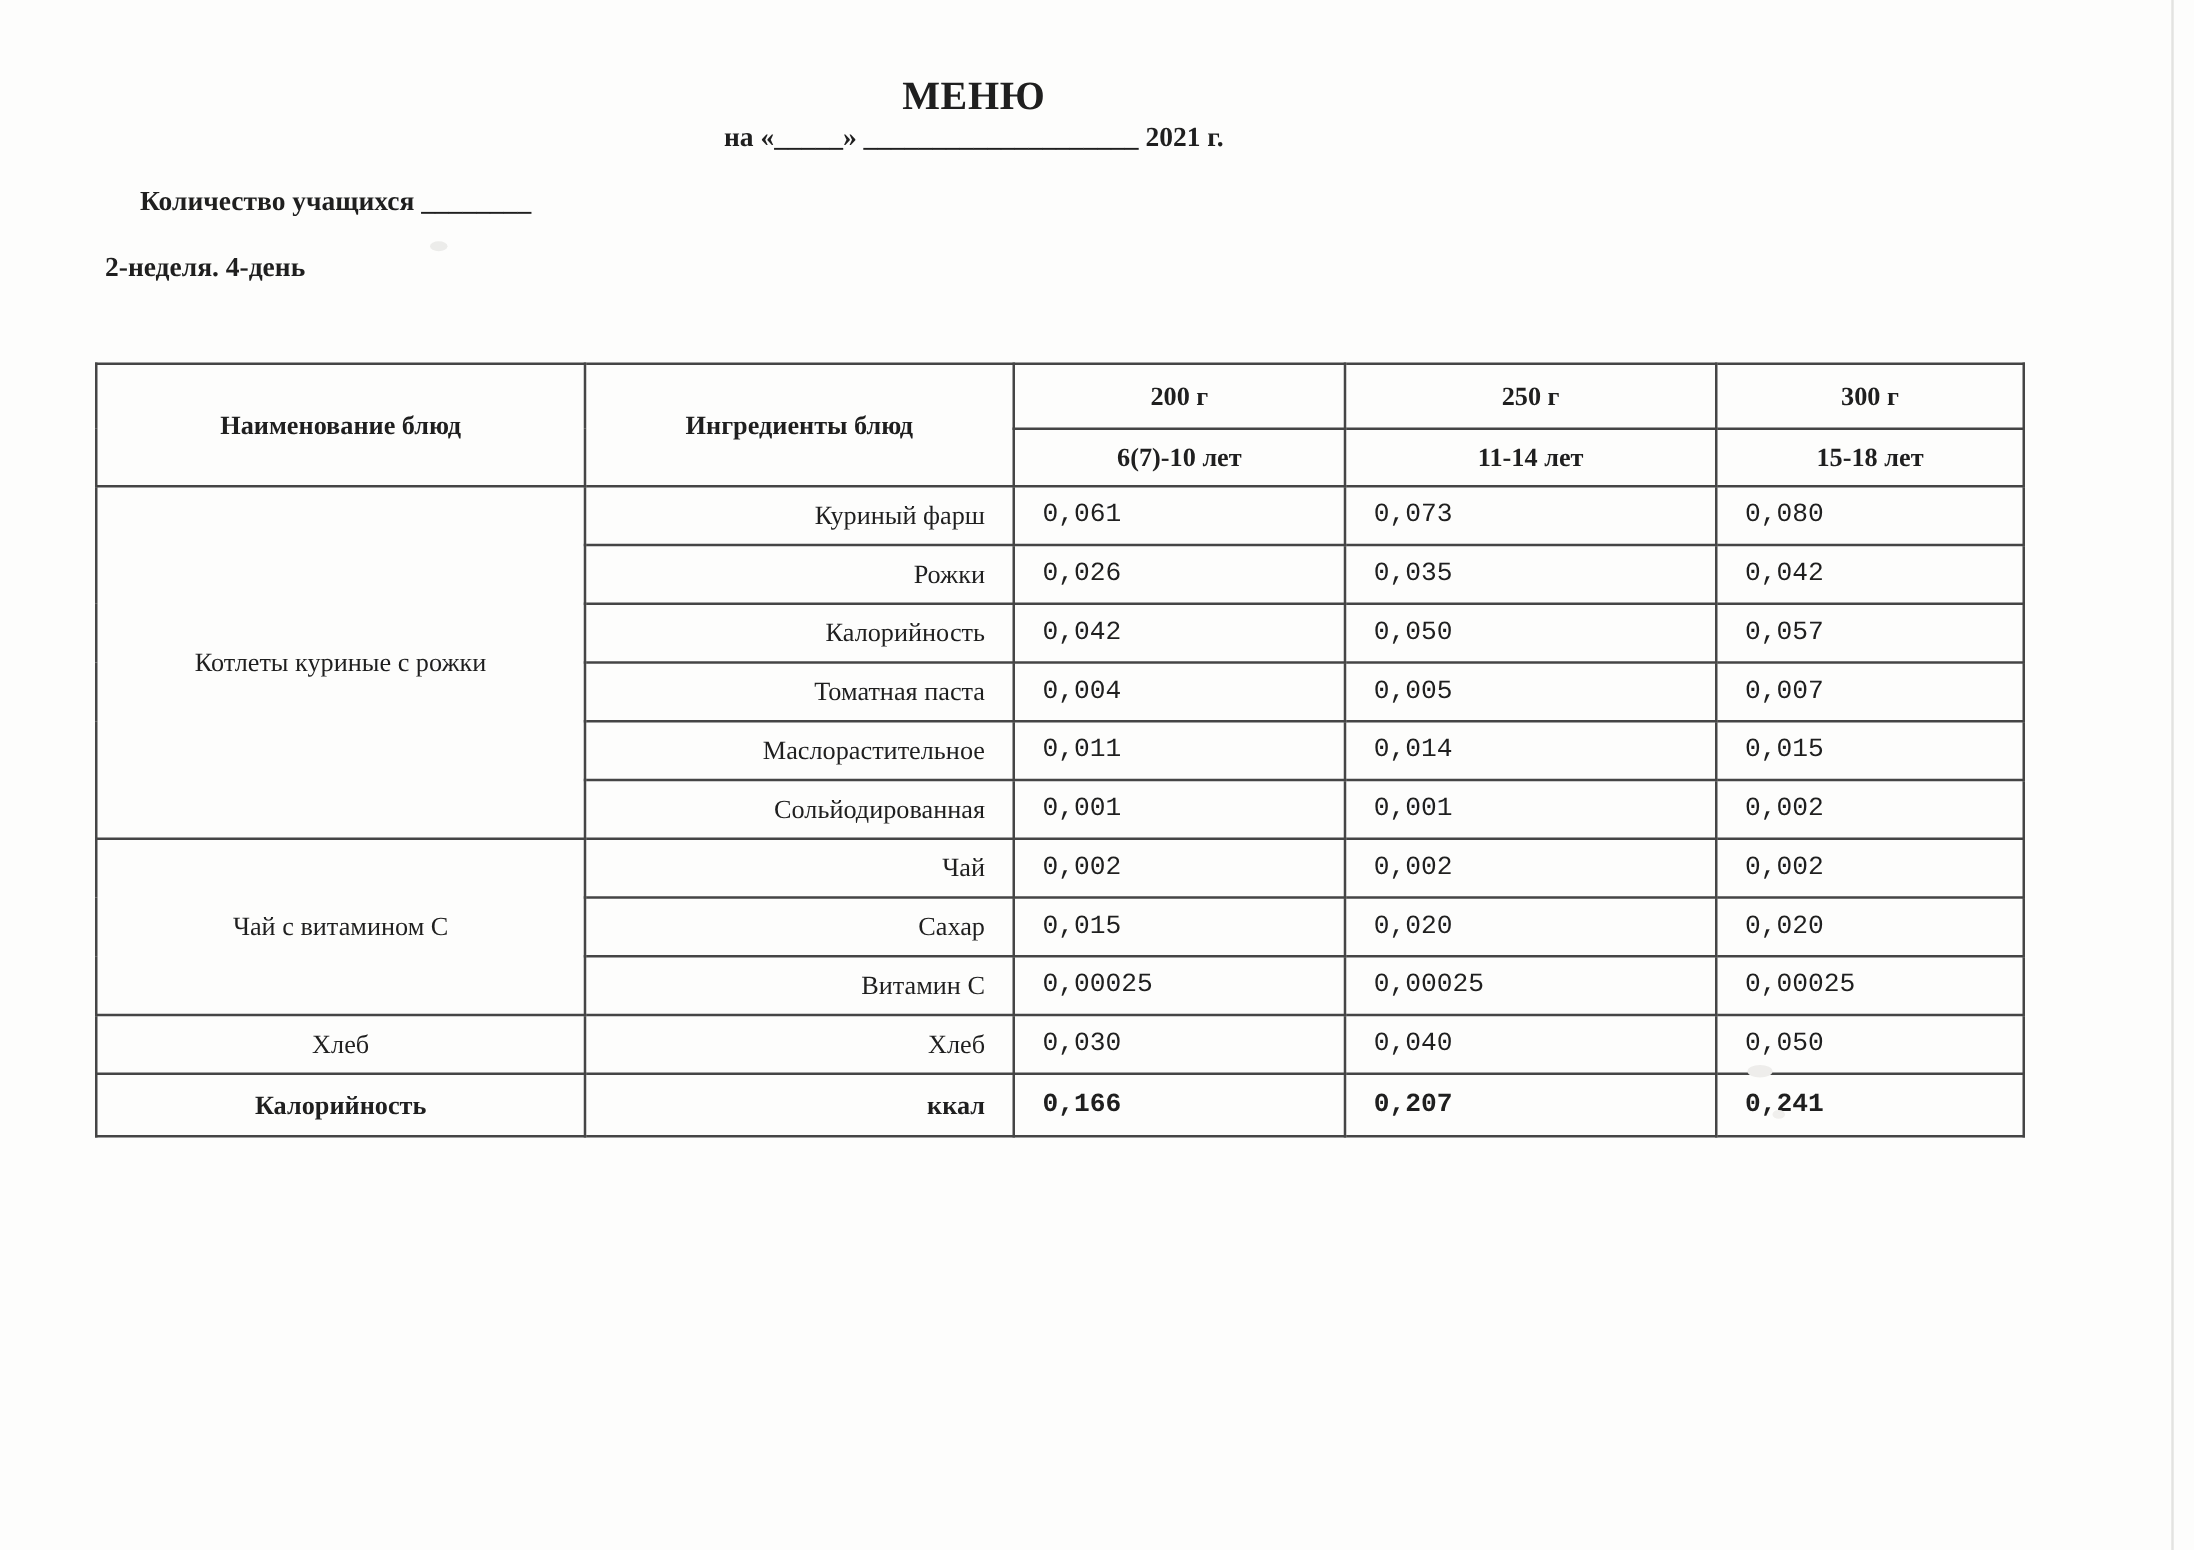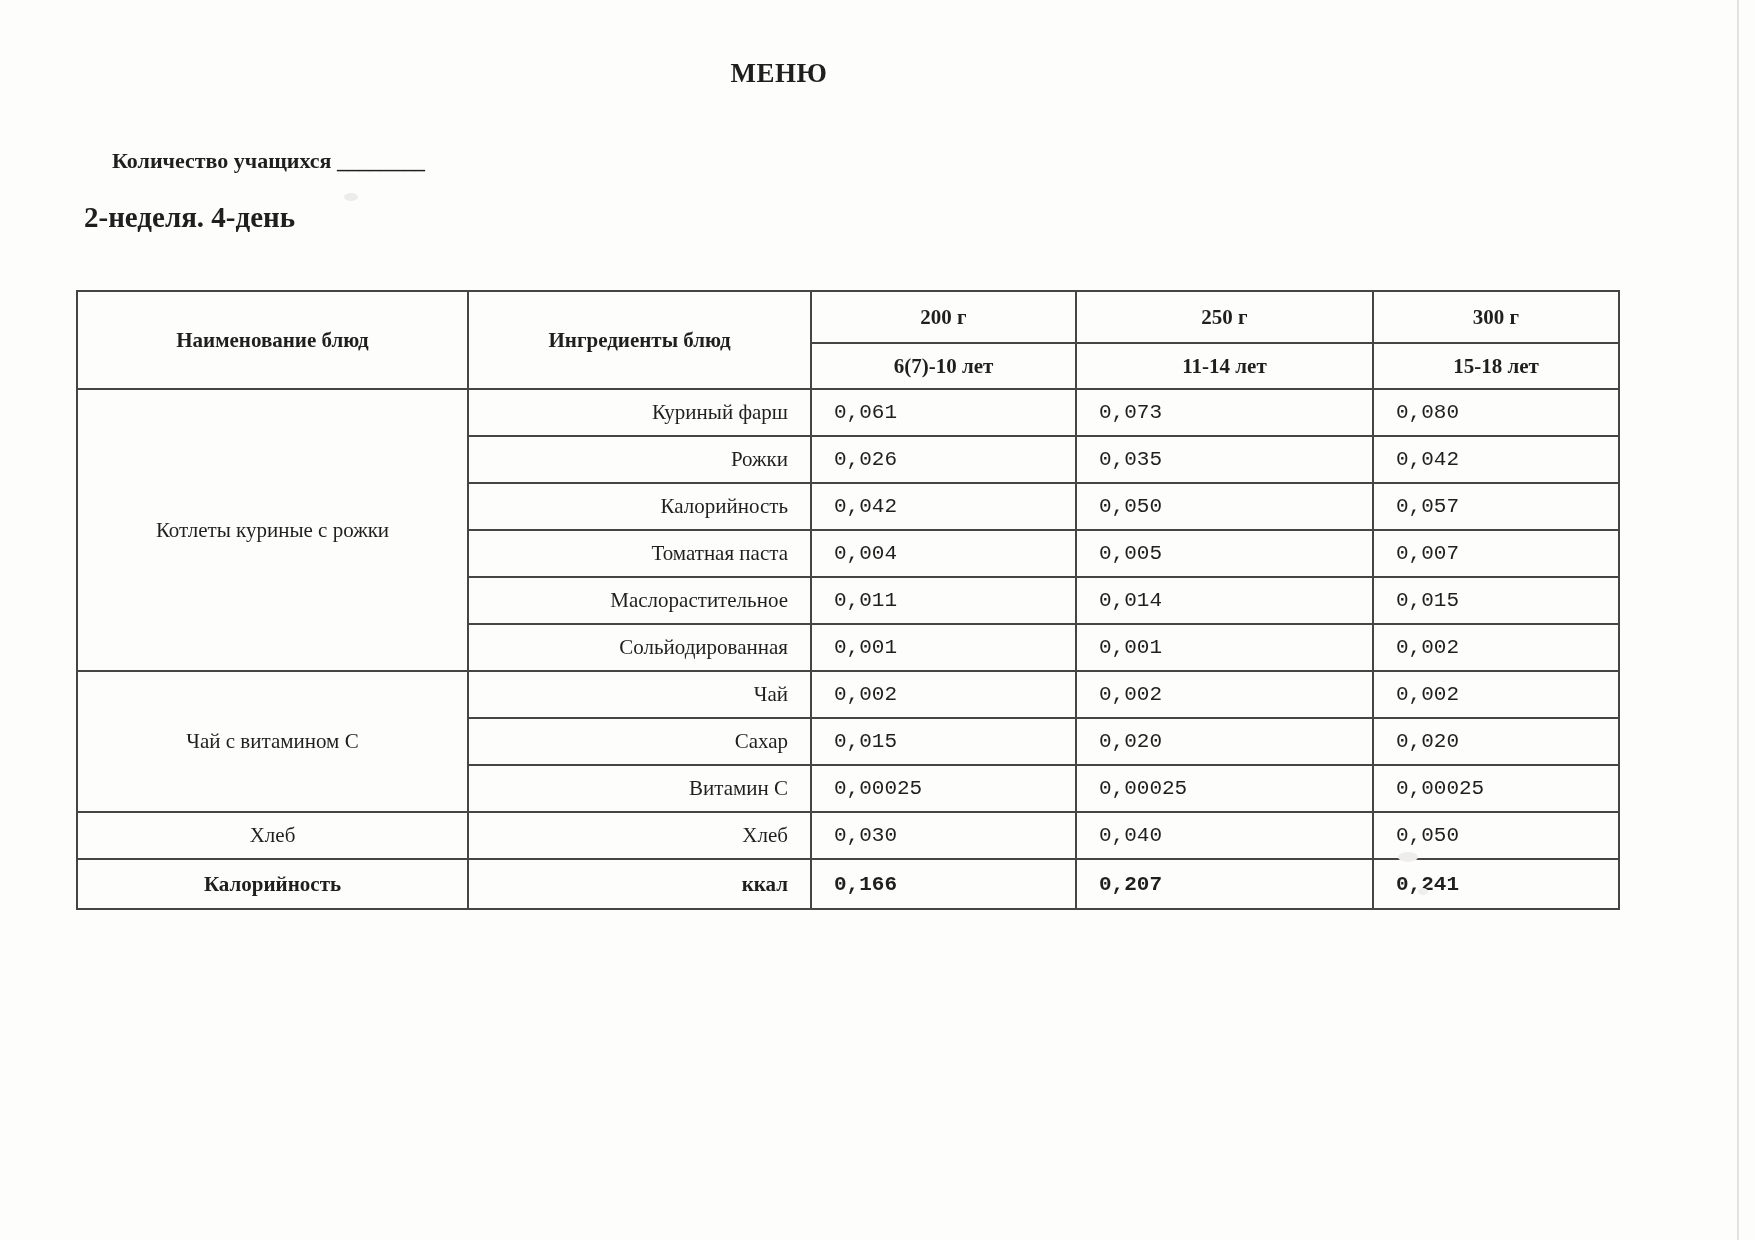--- a/index.html
+++ b/index.html
@@ -18,21 +18,21 @@
   .page {
     position: absolute;
     inset: 0;
     background: #fdfdfc;
   }
   .doc-title {
     position: absolute;
     top: 58px;
     left: 779px;
     transform: translateX(-50%);
-    font-size: 27px;
+    font-size: 32px;
     font-weight: bold;
     letter-spacing: 0.5px;
     white-space: nowrap;
   }
   .date-line {
     position: absolute;
     top: 97px;
     left: 779px;
     transform: translateX(-50%);
     font-size: 22px;
@@ -45,21 +45,21 @@
     left: 84px;
     font-size: 22px;
     font-weight: bold;
     white-space: nowrap;
     margin-left: 28px;
   }
   .week-line {
     position: absolute;
     top: 201px;
     left: 84px;
-    font-size: 29px;
+    font-size: 22px;
     font-weight: bold;
     white-space: nowrap;
   }
   table.menu-table {
     position: absolute;
     left: 76px;
     top: 290px;
     width: 1542px;
     border-collapse: collapse;
     table-layout: fixed;
@@ -116,20 +116,21 @@
     height: 1240px;
     background: #e3e3e1;
   }
 </style>
 </head>
 <body>
 
 <div class="page">
 
   <div class="doc-title">МЕНЮ</div>
+  <div class="date-line">на «_____» ____________________ 2021 г.</div>
   <div class="students-line">Количество учащихся ________</div>
   <div class="week-line">2-неделя. 4-день</div>
 
   <table class="menu-table">
     <colgroup>
       <col style="width:391px">
       <col style="width:343px">
       <col style="width:265px">
       <col style="width:297px">
       <col style="width:246px">

